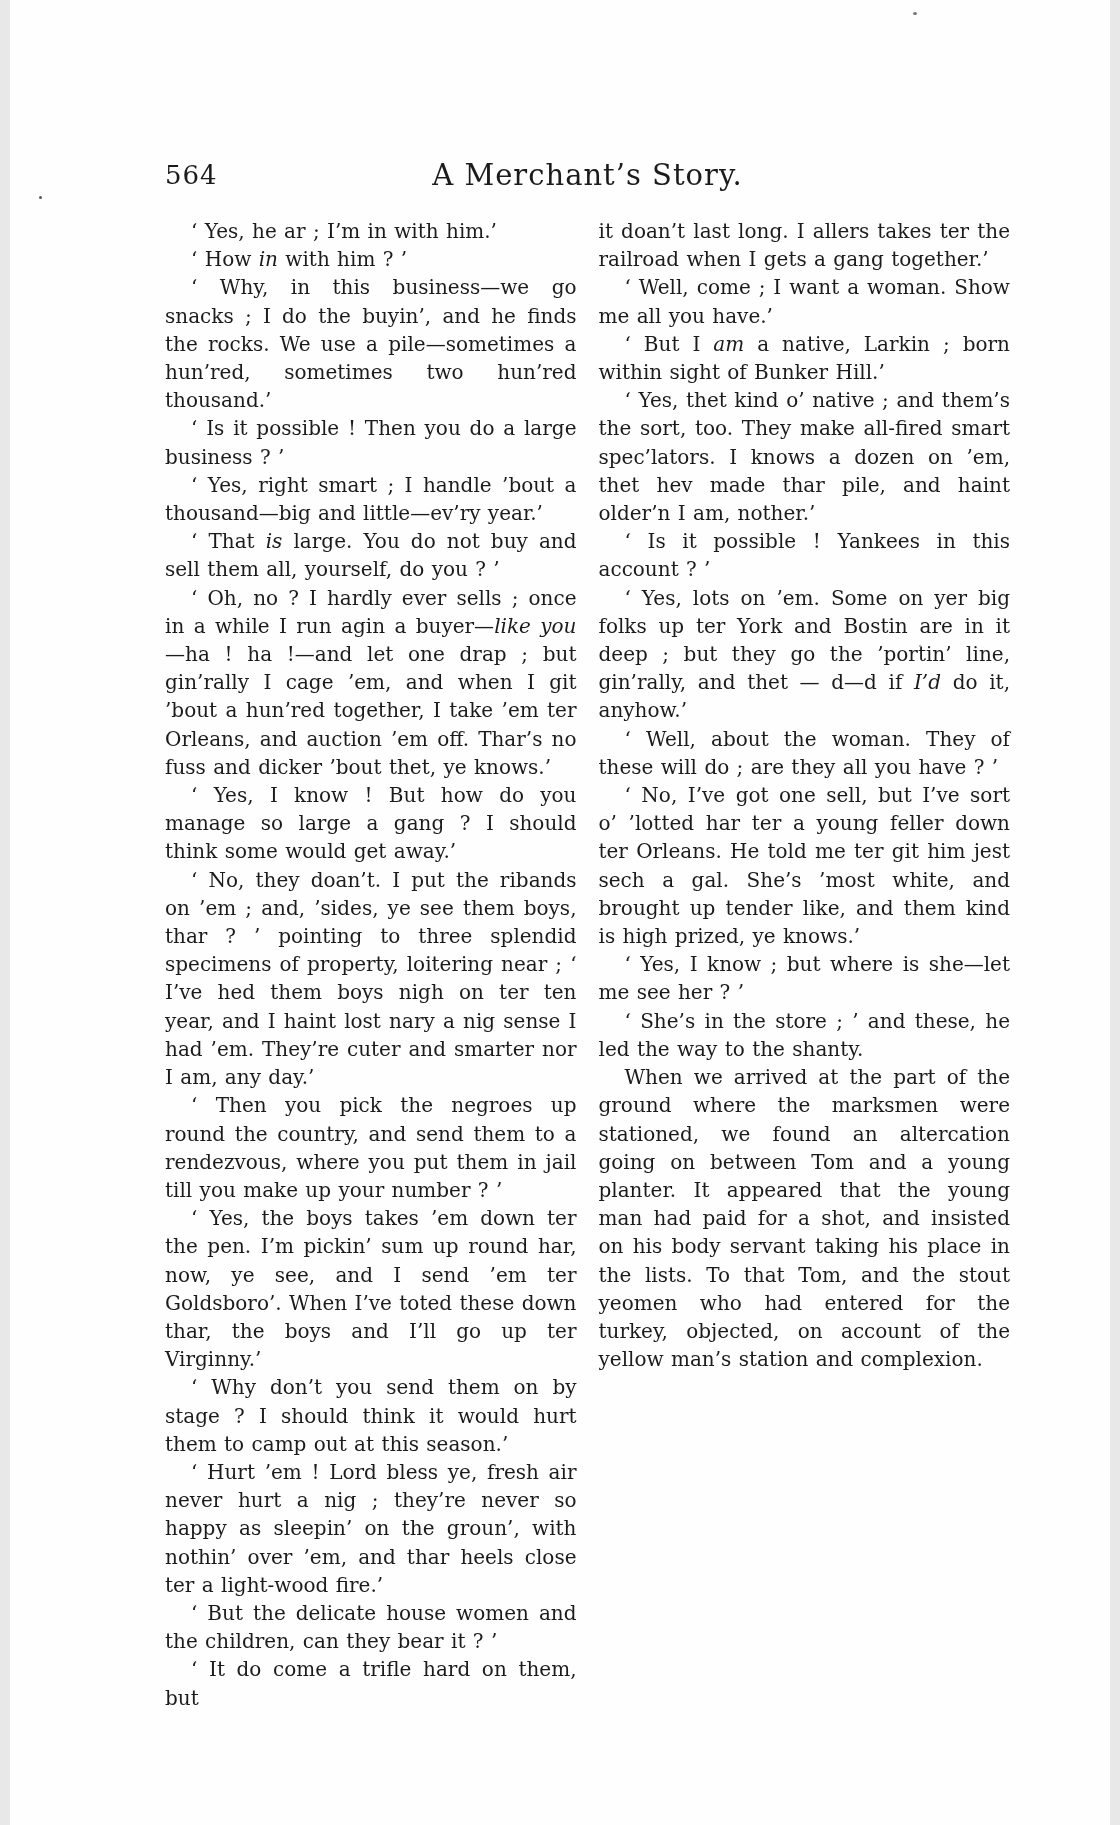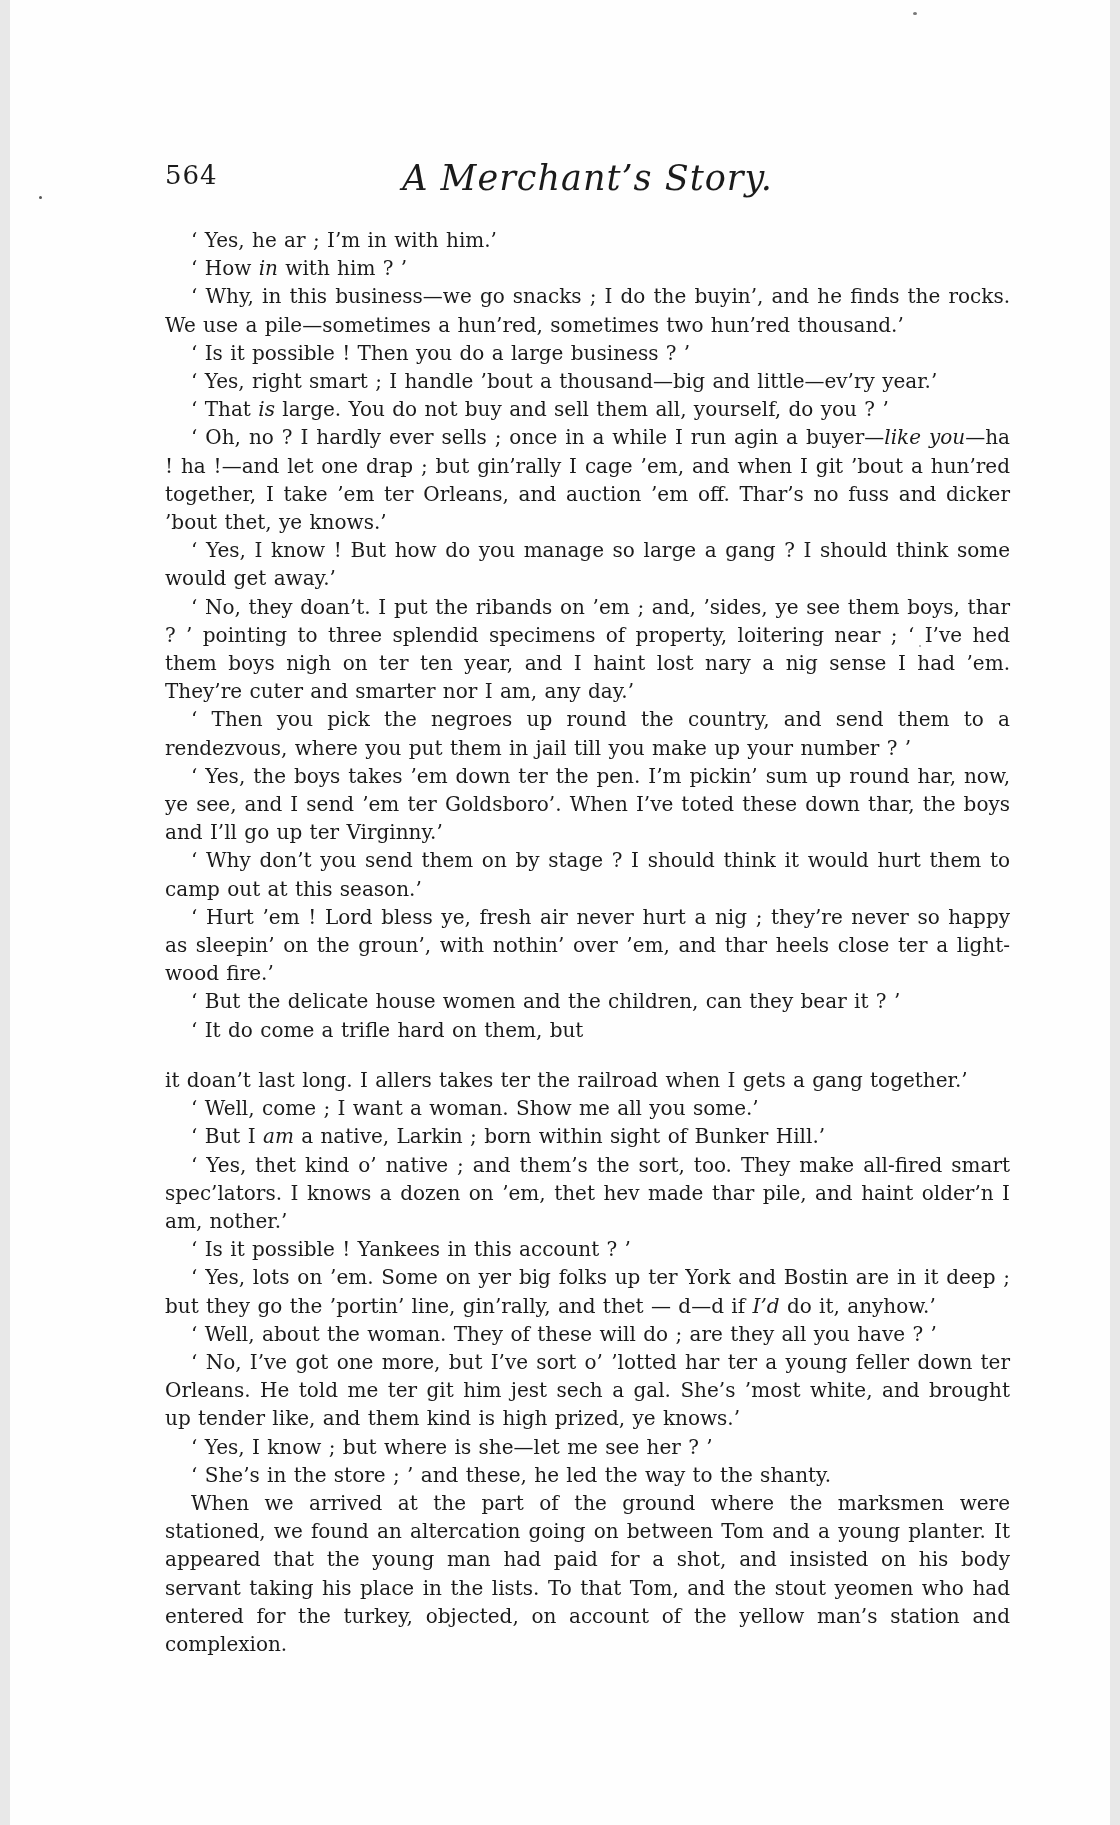--- a/index.html
+++ b/index.html
@@ -27,32 +27,30 @@
   .page-number{
     position:absolute;
     left:0;
     top:2px;
     font-size:26px;
     letter-spacing:1px;
   }
   .running-title{
     display:block;
     text-align:center;
-    font-style:italic;
-    font-size:35px;
+    font-size:29px;
     letter-spacing:1px;
   }
   .columns{
     position:absolute;
-    top:226px;
+    top:217px;
     left:155px;
     width:845px;
     display:flex;
     gap:22px;
-    flex-direction:column;
   }
   .column{
     flex:1 1 0;
     min-width:0;
   }
   .column p{
     margin:0;
     font-size:20px;
     line-height:28.2px;
     text-align:justify;
@@ -96,27 +94,27 @@
         <p class="para">‘ No, they doan’t.   I put the ribands on ’em ;  and, ’sides, ye see them boys, thar ? ’ pointing to three splendid specimens of property, loitering near ;  ‘ I’ve hed them boys nigh on ter ten year, and I haint lost nary a nig sense I had ’em. They’re cuter and smarter nor I am, any day.’</p>
         <p class="para">‘ Then you pick the negroes up round the country, and send them to a rendezvous, where you put them in jail till you make up your number ? ’</p>
         <p class="para">‘ Yes, the boys takes ’em down ter the pen.   I’m pickin’ sum up round har, now, ye see, and I send ’em ter Goldsboro’.   When I’ve toted these down thar, the boys and I’ll go up ter Virginny.’</p>
         <p class="para">‘ Why don’t you send them on by stage ?  I should think it would hurt them to camp out at this season.’</p>
         <p class="para">‘ Hurt ’em !   Lord bless ye, fresh air never hurt a nig ;  they’re never so happy as sleepin’ on the groun’, with nothin’ over ’em, and thar heels close ter a light-wood fire.’</p>
         <p class="para">‘ But the delicate house women and the children, can they bear it ? ’</p>
         <p class="para">‘ It do come a trifle hard on them, but</p>
       </div>
     <div class="column" id="col-right">
         <p class="para cont">it doan’t last long.   I allers takes ter the railroad when I gets a gang together.’</p>
-        <p class="para">‘ Well, come ;  I want a woman.   Show me all you some.’</p>
+        <p class="para">‘ Well, come ;  I want a woman.   Show me all you have.’</p>
         <p class="para">‘ But I <i>am</i> a native, Larkin ;   born within sight of Bunker Hill.’</p>
         <p class="para">‘ Yes, thet kind o’ native ;  and them’s the sort, too.   They make all-fired smart spec’lators.   I knows a dozen on ’em, thet hev made thar pile, and haint older’n I am, nother.’</p>
         <p class="para">‘ Is it possible !   Yankees in this account ? ’</p>
         <p class="para">‘ Yes, lots on ’em.   Some on yer big folks up ter York and Bostin are in it deep ;  but they go the ’portin’ line, gin’rally, and thet — d—d if <i>I’d</i> do it, anyhow.’</p>
         <p class="para">‘ Well, about the woman.   They of these will do ;  are they all you have ? ’</p>
-        <p class="para">‘ No, I’ve got one more, but I’ve sort o’ ’lotted har ter a young feller down ter Orleans.   He told me ter git him jest sech a gal.   She’s ’most white, and brought up tender like, and them kind is high prized, ye knows.’</p>
+        <p class="para">‘ No, I’ve got one sell, but I’ve sort o’ ’lotted har ter a young feller down ter Orleans.   He told me ter git him jest sech a gal.   She’s ’most white, and brought up tender like, and them kind is high prized, ye knows.’</p>
         <p class="para">‘ Yes, I know ;  but where is she—let me see her ? ’</p>
         <p class="para">‘ She’s in the store ; ’ and these, he led the way to the shanty.</p>
         <p class="para">When we arrived at the part of the ground where the marksmen were stationed, we found an altercation going on between Tom and a young planter.   It appeared that the young man had paid for a shot, and insisted on his body servant taking his place in the lists.   To that Tom, and the stout yeomen who had entered for the turkey, objected, on account of the yellow man’s station and complexion.</p>
       </div>
   </div>
 
   <span class="speck s1"></span>
   <span class="speck s2"></span>
   <span class="speck s3"></span>
 </div>

